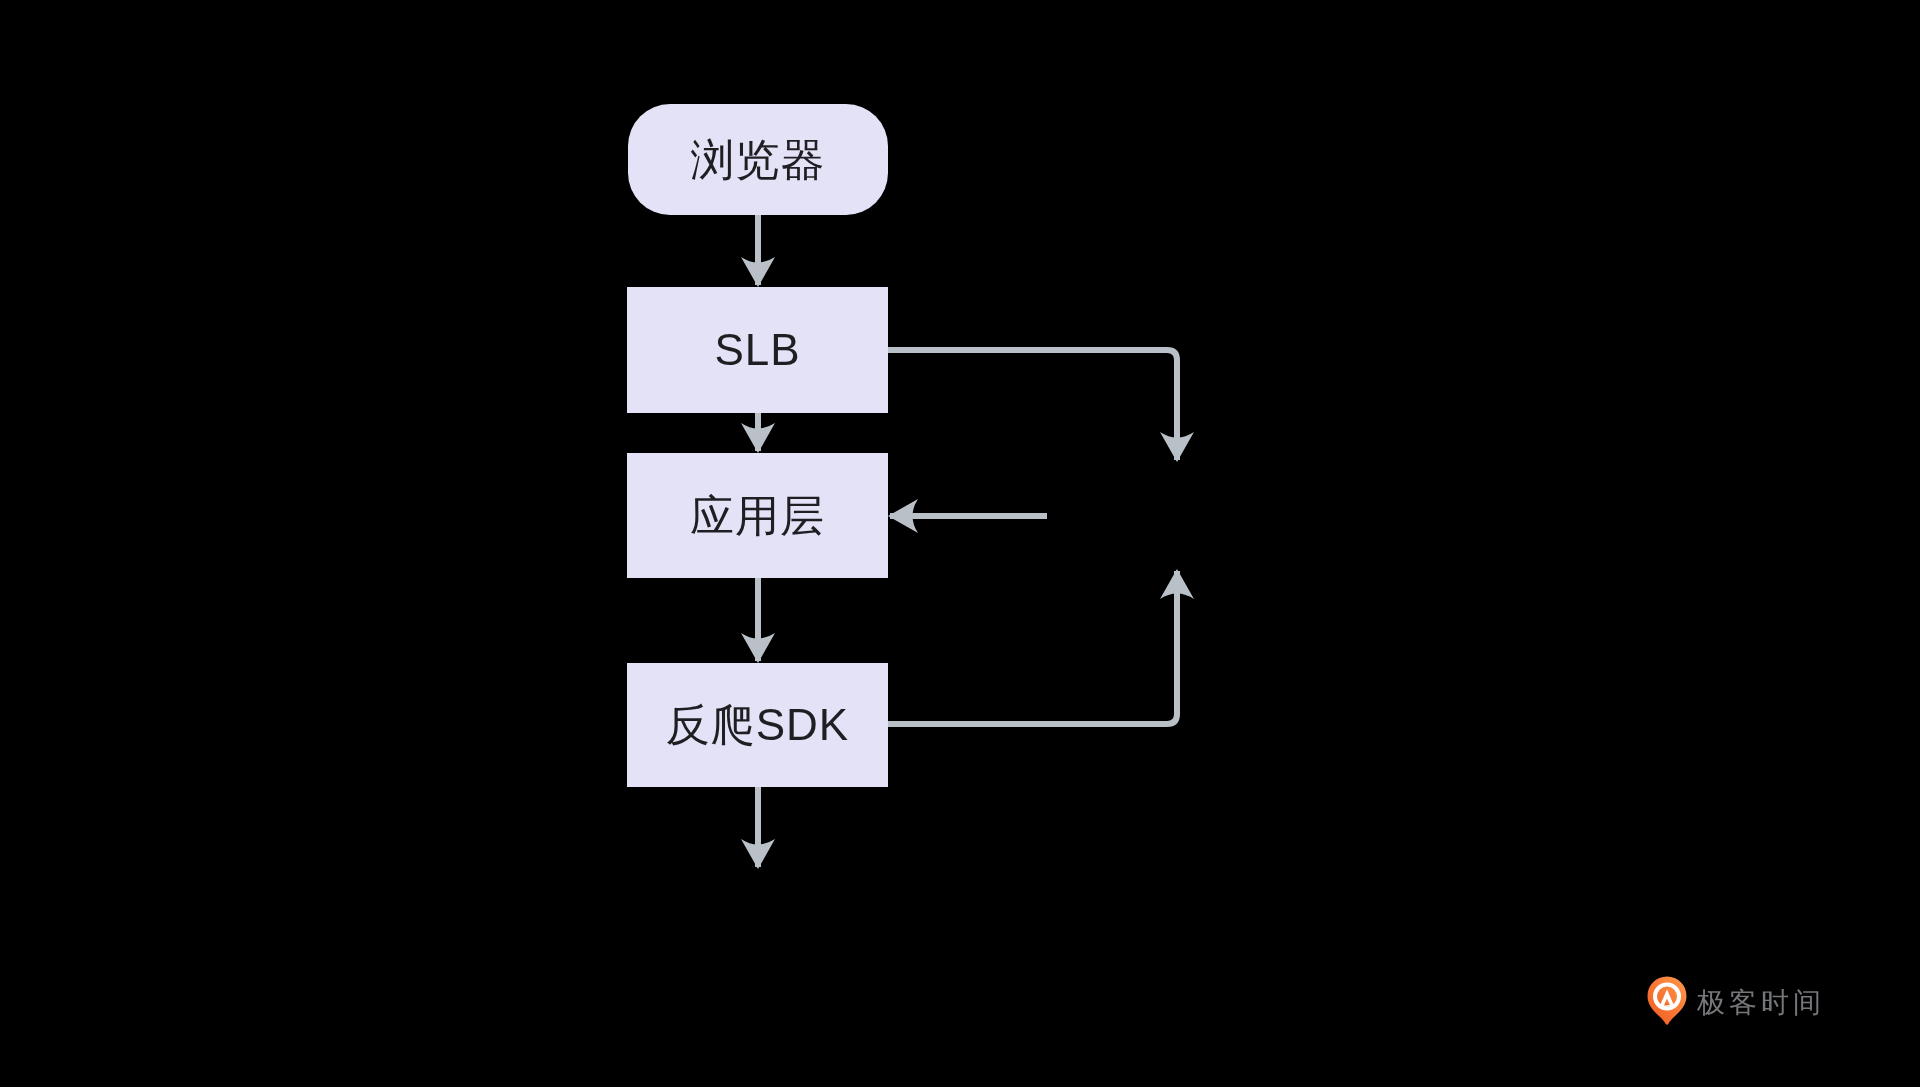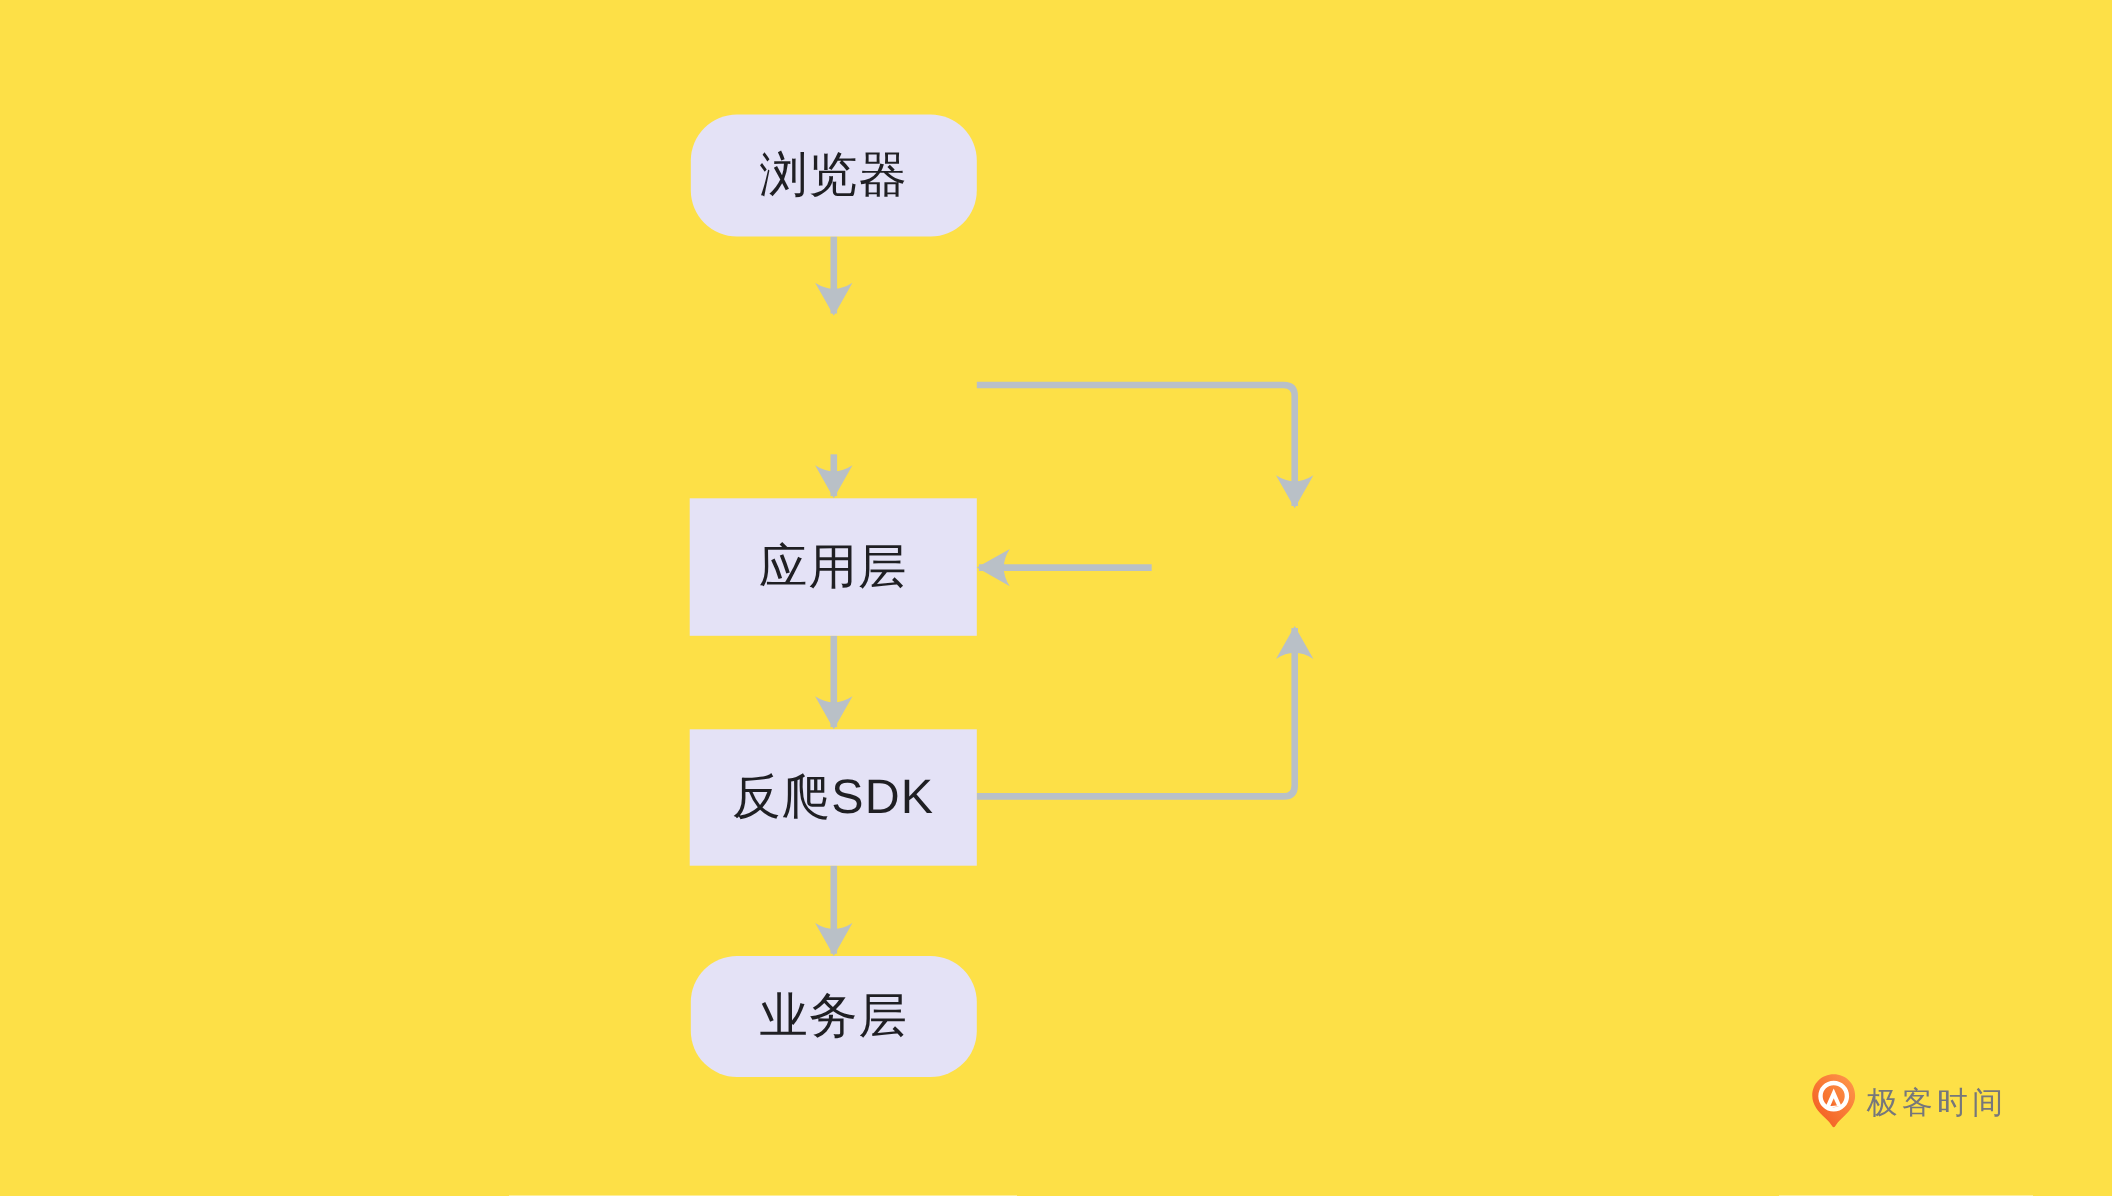--- a/index.html
+++ b/index.html
@@ -6,21 +6,21 @@
     --node-fill:#E4E2F6;
     --node-text:#1F1F23;
     --arrow:#B9C0C7;
     --logo-text-gray:#76777B;
   }
   *{box-sizing:border-box;}
   html,body{margin:0;padding:0;background:#FFFFFF;}
   .canvas{
     position:relative;
     width:1920px;height:1087px;
-    background:#fde047;
+    background:#000000;
     overflow:hidden;
     font-family:"Liberation Sans","DejaVu Sans",sans-serif;
   }
   svg.edges{
     position:absolute;left:0;top:0;width:1920px;height:1087px;
     pointer-events:none;
   }
   svg.edges path.edge{
     fill:none;
     stroke:var(--arrow);
@@ -72,23 +72,23 @@
     <path class="edge" d="M758,215 L758,285" marker-end="url(#ah)"></path>
     <path class="edge" d="M758,413 L758,451" marker-end="url(#ah)"></path>
     <path class="edge" d="M888,350 L1167,350 Q1177,350 1177,360 L1177,460" marker-end="url(#ah)"></path>
     <path class="edge" d="M1047,516 L890,516" marker-end="url(#ah)"></path>
     <path class="edge" d="M758,578 L758,661" marker-end="url(#ah)"></path>
     <path class="edge" d="M888,724 L1167,724 Q1177,724 1177,714 L1177,571" marker-end="url(#ah)"></path>
     <path class="edge" d="M758,787 L758,867" marker-end="url(#ah)"></path>
   </svg>
 
   <div class="node n-browser">浏览器</div>
+  <div class="node n-slb">SLB</div>
   <div class="node n-sdk">反爬SDK</div>
   <div class="node n-app">应用层</div>
-  <div class="node n-business">业务层</div>
 
   <div class="logo">
     <svg class="logo-icon" viewBox="0 0 40 53" xmlns="http://www.w3.org/2000/svg">
       <defs>
         <linearGradient id="lg" x1="1" y1="0" x2="0" y2="1">
           <stop offset="0" stop-color="#FF9A4D"></stop>
           <stop offset="1" stop-color="#F1571D"></stop>
         </linearGradient>
       </defs>
       <path fill="url(#lg)" d="M20,0.5 C31,0.5 39.5,9 39.5,20 C39.5,28.5 34,34.8 27.5,40.5 C25,42.8 22.5,45.6 21.3,47.9 C20.7,49 19.3,49 18.7,47.9 C17.5,45.6 15,42.8 12.5,40.5 C6,34.8 0.5,28.5 0.5,20 C0.5,9 9,0.5 20,0.5 Z"></path>

